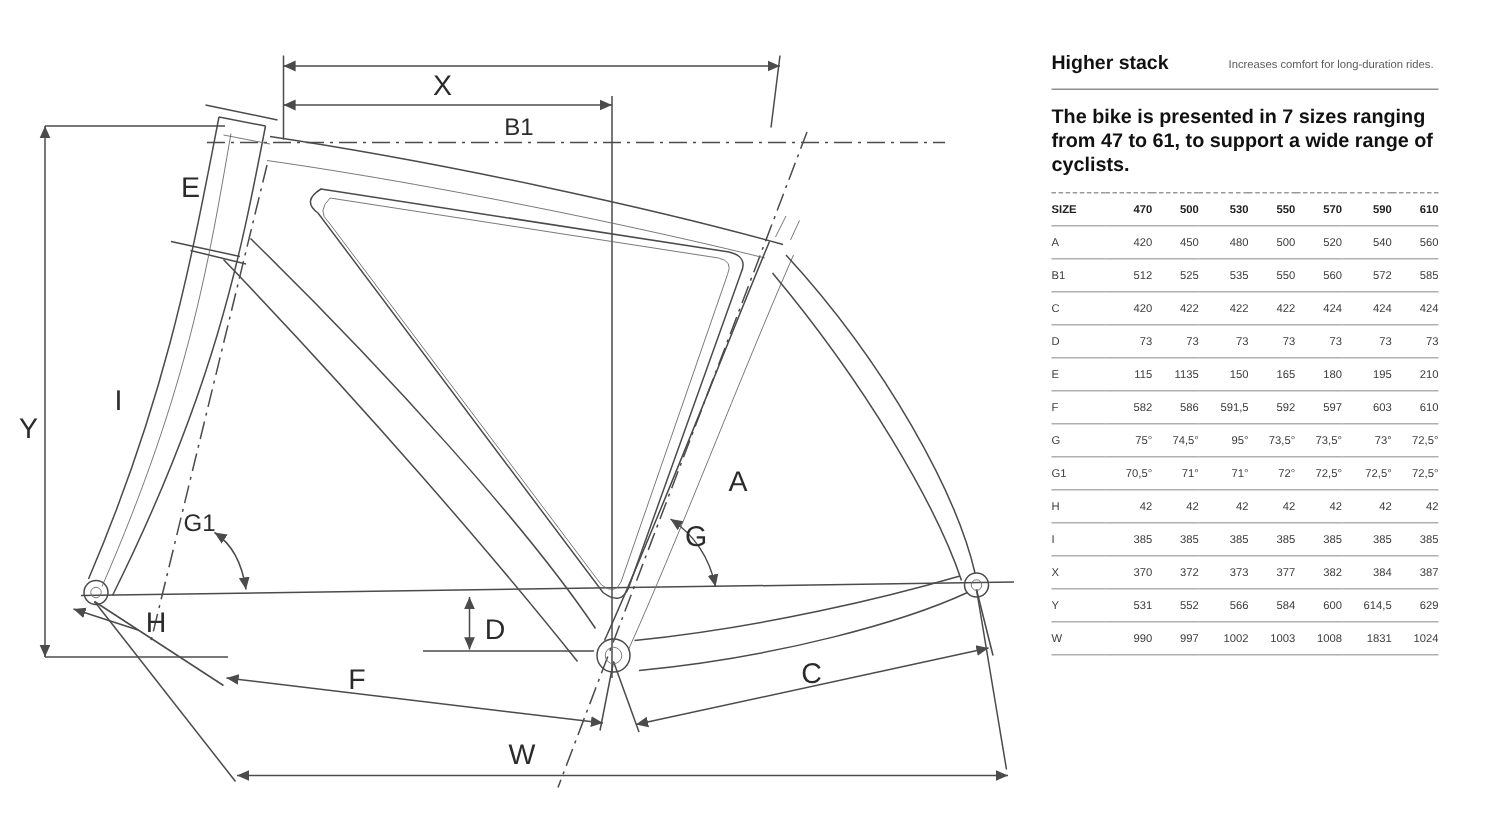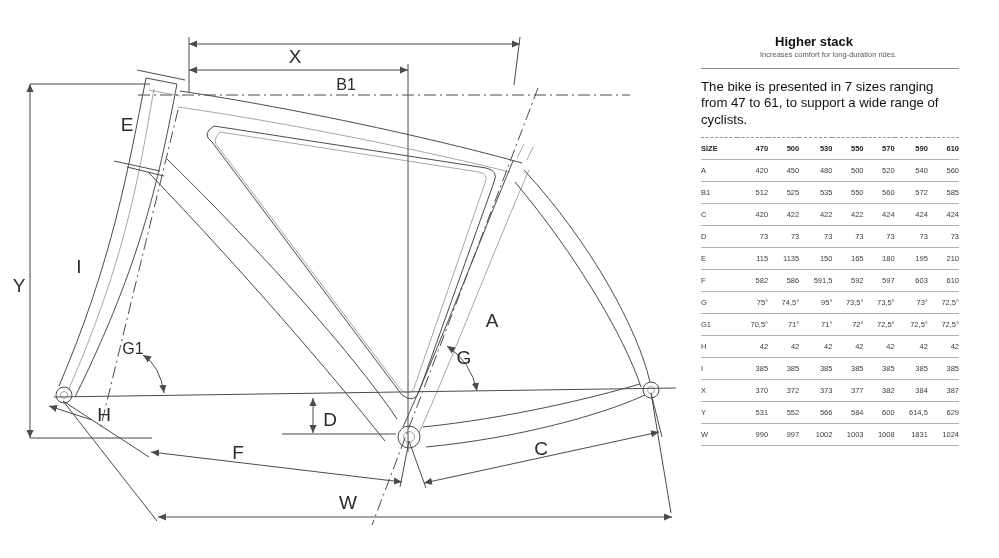--- a/index.html
+++ b/index.html
@@ -12,24 +12,24 @@
   svg{display:block;}
   .ln{stroke:#4b4b4b;stroke-width:1;fill:none;}
   .thin{stroke:#6a6a6a;stroke-width:.6;fill:none;}
   .dash{stroke:#4b4b4b;stroke-width:1;fill:none;stroke-dasharray:12 4 2 4;}
   .dimtxt{fill:#2b2b2b;font-family:"Liberation Sans",sans-serif;font-size:19px;}
   .dimtxt.sm{font-size:16px;}
   
   .right-panel{position:absolute;left:701px;top:33px;width:258px;}
   .feature{display:flex;justify-content:space-between;align-items:center;
     border-bottom:1px solid #8f8f8f;padding:7px 0 9px 0;}
-  .feature:first-child{padding-top:2px;flex-direction:column;}
+  .feature:first-child{padding-top:2px;}
   .feature-title{font-weight:bold;font-size:13px;line-height:1.12;width:110px;color:#111;}
   .feature-desc{font-size:7.5px;color:#5a5a5a;width:140px;line-height:1.25;}
-  .intro{font-weight:normal;font-size:13.2px;line-height:1.24;margin:10px 0 9px 0;color:#111;}
+  .intro{font-weight:bold;font-size:13.2px;line-height:1.24;margin:10px 0 9px 0;color:#111;}
   table.size-table{width:100%;border-collapse:collapse;border-top:1px dashed #999;
     font-size:7.5px;color:#3c3c3c;}
   table.size-table th,table.size-table td{
     border-bottom:1px solid #b0b0b0;padding:6px 0 6px 0;font-weight:normal;text-align:right;}
   table.size-table .lbl{text-align:left;width:36px;}
   table.size-table thead th{font-weight:bold;color:#222;margin-left:17px;}
 </style>
 </head>
 <body>
 

